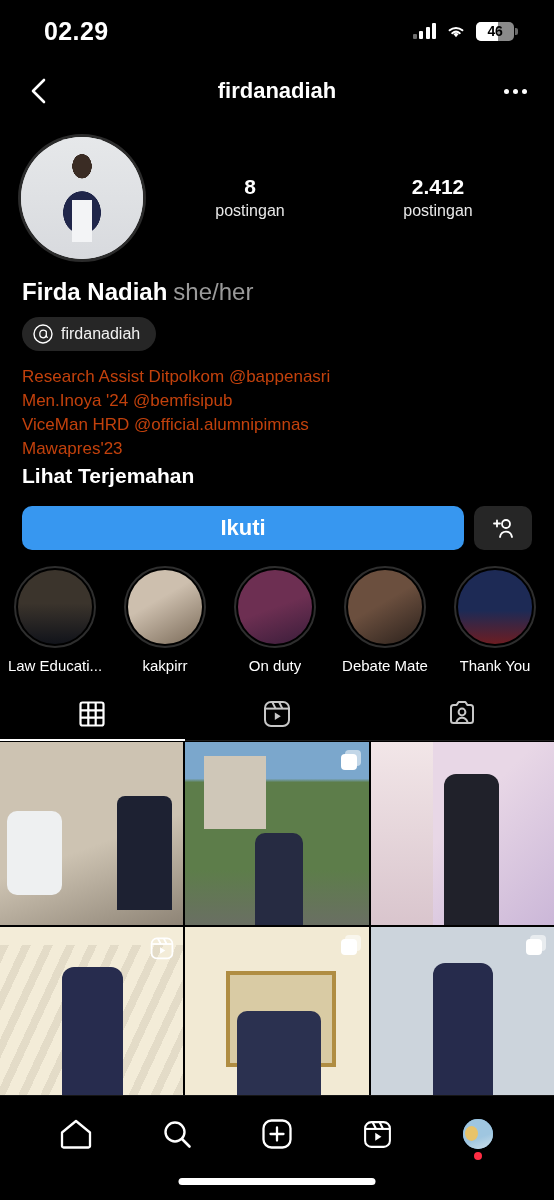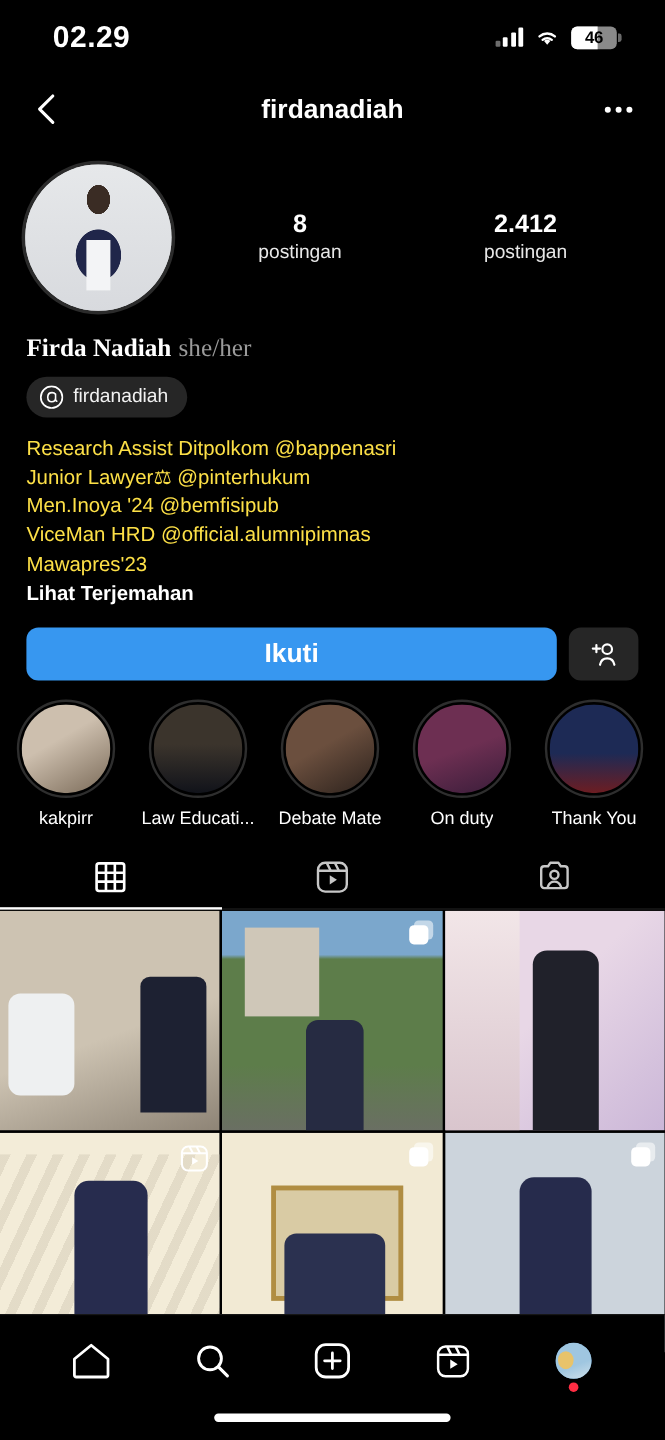--- a/index.html
+++ b/index.html
@@ -46,28 +46,28 @@
                  background:#2b2b2b; flex:none; }
   .avatar { width:100%; height:100%; border-radius:50%; overflow:hidden; position:relative;
             background:#dfe1e4; }
   .stats { flex:1; display:flex; justify-content:space-around; padding-left:10px; }
   .stat { text-align:center; }
   .stat-num { font-size:21px; font-weight:700; line-height:1.25; }
   .stat-lbl { font-size:16px; color:#e8e8e8; line-height:1.35; }
 
   
   .bio { padding:16px 22px 0 22px; }
-  .name-line { font-size:21px; font-weight:700;font-family:Liberation Serif, serif; }
+  .name-line { font-size:24px; font-weight:700; }
   .pronoun { color:#9a9a9a; font-weight:400; margin-left:6px; }
   .threads-chip { display:inline-flex; align-items:center; gap:8px; margin-top:11px;
                   background:#262626; border-radius:18px; padding:7px 16px 7px 11px; }
   .threads-chip .tlabel { font-size:16px; color:#f2f2f2; }
   .bio-lines { margin-top:14px; }
-  .bio-line { font-size:17px; line-height:1.42; color:#fde047; white-space:nowrap; }
-  .translate { font-size:17px; font-weight:700; margin-top:2px; }
+  .bio-line { font-size:17px; line-height:1.42; color:#c2410c; white-space:nowrap; }
+  .translate { font-size:21px; font-weight:700; margin-top:2px; }
 
   
   .actions { display:flex; gap:10px; padding:18px 22px 0 22px; }
   .btn { height:44px; border-radius:10px; display:flex; align-items:center;
          justify-content:center; font-size:22px; font-weight:600; }
   .btn-follow { flex:1.05; background:#3797f0; color:#fff; }
   .btn-msg { flex:1; background:#262626; color:#fff; }
   .btn-add { width:58px; background:#262626; flex:none; }
 
   
@@ -226,21 +226,20 @@
     <div class="threads-chip">
       <svg width="20" height="20" viewBox="0 0 20 20">
         <circle cx="10" cy="10" r="9" stroke="#fff" stroke-width="1.4" fill="none"></circle>
         <path d="M13.2 11.1c0 1.6-1.3 2.7-3.1 2.7-1.9 0-3.3-1.4-3.3-3.7 0-2.4 1.5-3.9 3.6-3.9 1.3 0 2.3.5 2.8 1.4M13.3 7.4v4.1c0 1.1.4 1.6 1 1.8" stroke="#fff" stroke-width="1.3" fill="none" stroke-linecap="round"></path>
       </svg>
       <span class="tlabel">firdanadiah</span>
     </div>
 
     <div class="bio-lines">
       <div class="bio-line">Research Assist Ditpolkom @bappenasri</div>
-      <div class="bio-line">Junior Lawyer⚖ @pinterhukum</div>
       <div class="bio-line">Men.Inoya '24 @bemfisipub</div>
       <div class="bio-line">ViceMan HRD @official.alumnipimnas</div>
       <div class="bio-line">Mawapres'23</div>
       <div class="translate">Lihat Terjemahan</div>
     </div>
   </div>
 
   <div class="actions">
     <div class="btn btn-follow">Ikuti</div>
     <div class="btn btn-add">
@@ -249,48 +248,48 @@
         <path d="M10 21c.6-3.4 3-5.4 6-5.4s5.4 2 6 5.4" stroke="#fff" stroke-width="1.8" fill="none" stroke-linecap="round"></path>
         <path d="M4 7.5h6M7 4.5v6" stroke="#fff" stroke-width="1.8" stroke-linecap="round"></path>
       </svg>
     </div>
   </div>
 
   <div class="highlights">
     <div class="hl">
       <div class="hl-ring">
           <div class="hl-img">
-            <div class="hla1" style="position:absolute;inset:0"></div>
+            <div class="hla2" style="position:absolute;inset:0"></div>
           </div>
         </div>
-      <div class="hl-name">kakpirr</div>
+      <div class="hl-name">Law Educati...</div>
     </div>
     <div class="hl">
       <div class="hl-ring">
           <div class="hl-img">
-            <div class="hla2" style="position:absolute;inset:0"></div>
+            <div class="hla1" style="position:absolute;inset:0"></div>
           </div>
         </div>
-      <div class="hl-name">Law Educati...</div>
+      <div class="hl-name">kakpirr</div>
+    </div>
+    <div class="hl">
+      <div class="hl-ring">
+          <div class="hl-img">
+            <div class="hla3" style="position:absolute;inset:0"></div>
+          </div>
+        </div>
+      <div class="hl-name">On duty</div>
     </div>
     <div class="hl">
       <div class="hl-ring">
           <div class="hl-img">
             <div class="hla4" style="position:absolute;inset:0"></div>
           </div>
         </div>
       <div class="hl-name">Debate Mate</div>
-    </div>
-    <div class="hl">
-      <div class="hl-ring">
-          <div class="hl-img">
-            <div class="hla3" style="position:absolute;inset:0"></div>
-          </div>
-        </div>
-      <div class="hl-name">On duty</div>
     </div>
     <div class="hl">
       <div class="hl-ring">
           <div class="hl-img">
             <div class="hla5" style="position:absolute;inset:0"></div>
           </div>
         </div>
       <div class="hl-name">Thank You</div>
     </div>
   </div>

